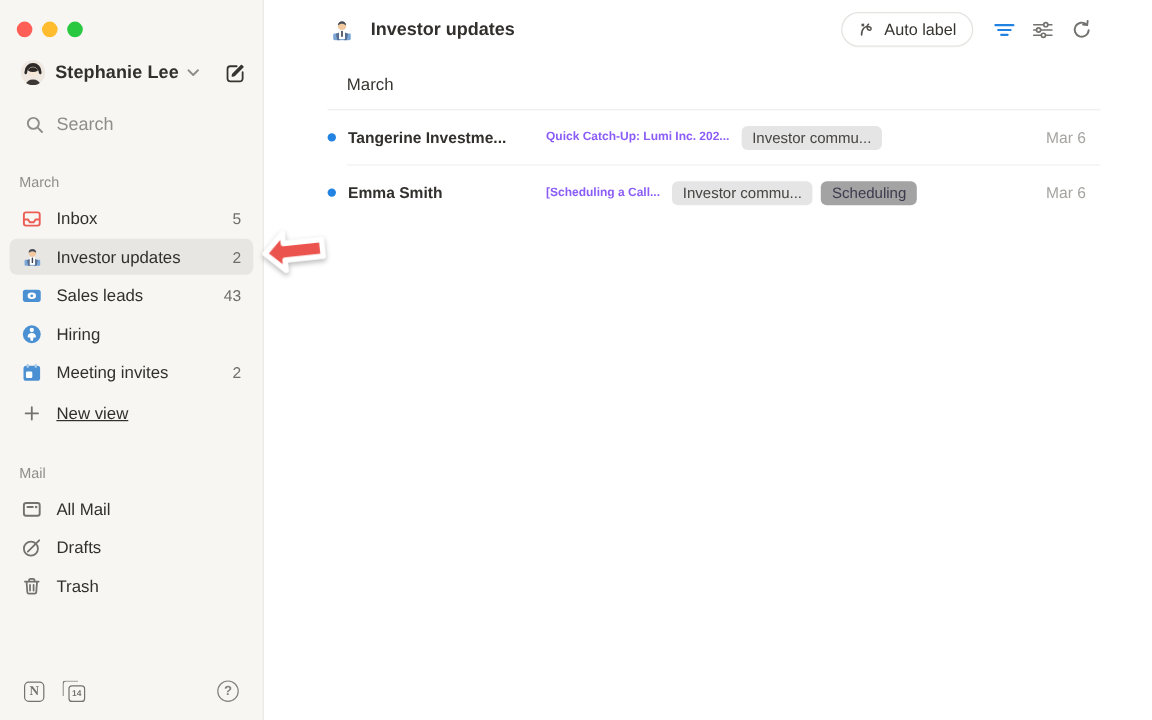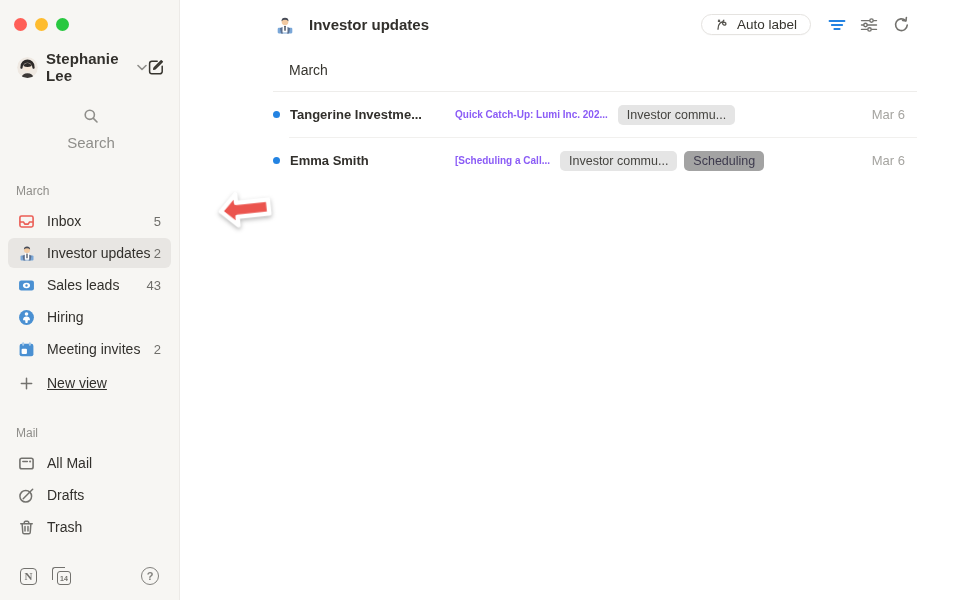--- a/index.html
+++ b/index.html
@@ -5,34 +5,34 @@
   * { margin:0; padding:0; box-sizing:border-box; }
   html,body { width:960px; height:600px; overflow:hidden; }
   body {
     font-family:"Liberation Sans","DejaVu Sans",sans-serif;
     background:#ffffff; color:#37352f; position:relative;
     -webkit-font-smoothing:antialiased;
   }
 
   
   .sidebar {
-    position:absolute; left:0; top:0; width:180px; height:600px;
+    position:absolute; left:0; top:0; width:220px; height:600px;
     background:#f7f6f3; border-right:1px solid #eceae7;
   }
   .traffic { display:flex; gap:8px; padding:18px 0 0 14px; }
   .tl { width:13px; height:13px; border-radius:50%; }
   .tl.red{ background:#ff5f57; } .tl.yellow{ background:#febc2e; } .tl.green{ background:#28c840; }
 
   .profile { display:flex; align-items:center; margin:19px 14px 0 17px; }
   .avatar { width:21px; height:21px; border-radius:50%; overflow:hidden; flex:0 0 auto; }
   .profile-name { margin-left:8px; font-size:15px; font-weight:700; color:#32302c; letter-spacing:.1px; }
   .chev { margin-left:7px; display:flex; }
   .compose-btn { margin-left:auto; display:flex; cursor:pointer; }
 
-  .search-row { display:flex; align-items:center; gap:10px; margin:24px 18px 0 21px; color:#8f8e8a; font-size:15px; cursor:text;flex-direction:column; }
+  .search-row { display:flex; align-items:center; gap:10px; margin:24px 18px 0 21px; color:#8f8e8a; font-size:15px; cursor:text; }
 
   .section-label { margin:33px 16px 8px 16px; font-size:12px; color:#8f8e8a; }
   .section-label.mail { margin-top:28px; }
 
   .nav { padding:0 8px; }
   .nav-item {
     height:30px; margin-bottom:2px; border-radius:6px;
     display:flex; align-items:center; padding:0 10px;
     font-size:14px; color:#32302c; cursor:pointer;
   }
@@ -60,21 +60,21 @@
     display:flex; align-items:center; justify-content:center; font-size:11px; font-weight:700; color:#82817d; cursor:pointer;
   }
 
   
   .main { position:absolute; left:220px; top:0; width:740px; height:600px; background:#fff; }
   .main-header { display:flex; align-items:center; height:49px; padding:0 49px 0 56px; }
   .header-ico { width:18px; height:18px; display:flex; }
   .header-title { margin-left:15px; font-size:15px; font-weight:700; color:#32302c; }
   .header-right { margin-left:auto; display:flex; align-items:center; }
   .auto-label-btn {
-    display:flex; align-items:center; gap:7px; height:21px; padding:0 13px;
+    display:flex; align-items:center; gap:7px; height:29px; padding:0 13px;
     border:1px solid #e5e3e0; border-radius:15px; background:#fff;
     font-size:13.5px; color:#37352f; cursor:pointer; box-shadow:0 1px 1px rgba(0,0,0,.02);
   }
   .tool-btn { width:20px; height:20px; margin-left:12px; display:flex; align-items:center; justify-content:center; cursor:pointer; }
   .tool-btn.first { margin-left:16px; }
 
   .group-label { margin:13px 0 0 69px; font-size:14px; color:#37352f; }
   .group-divider { margin:13px 43px 0 53px; border-top:1px solid #eeedeb; }
 
   .rows { }

